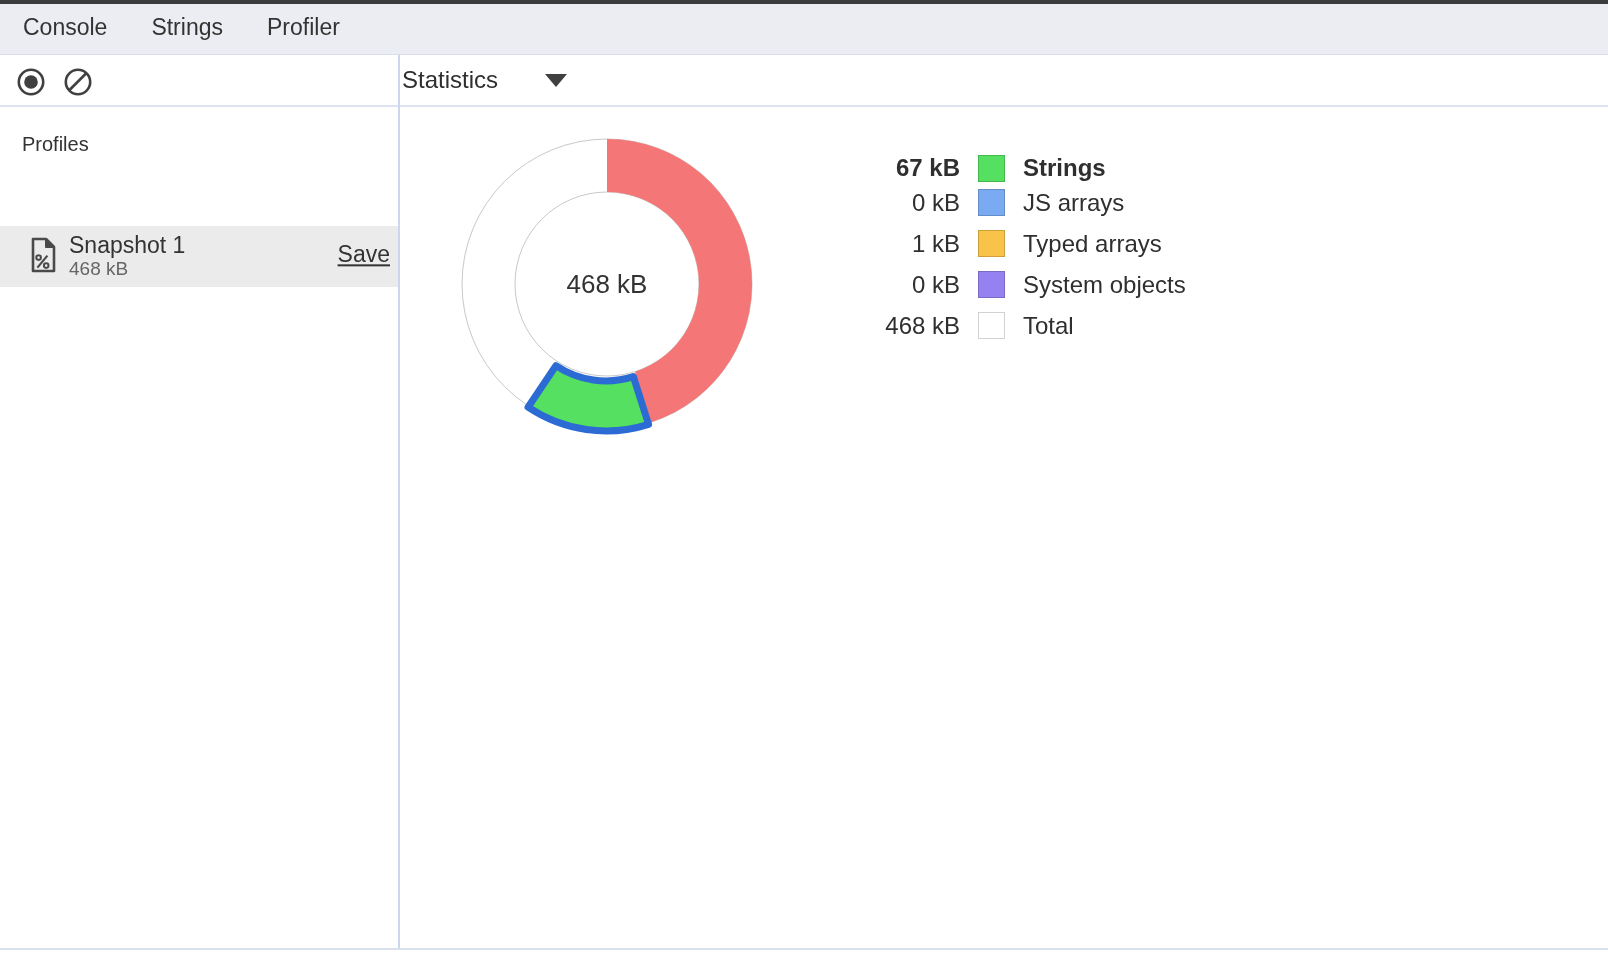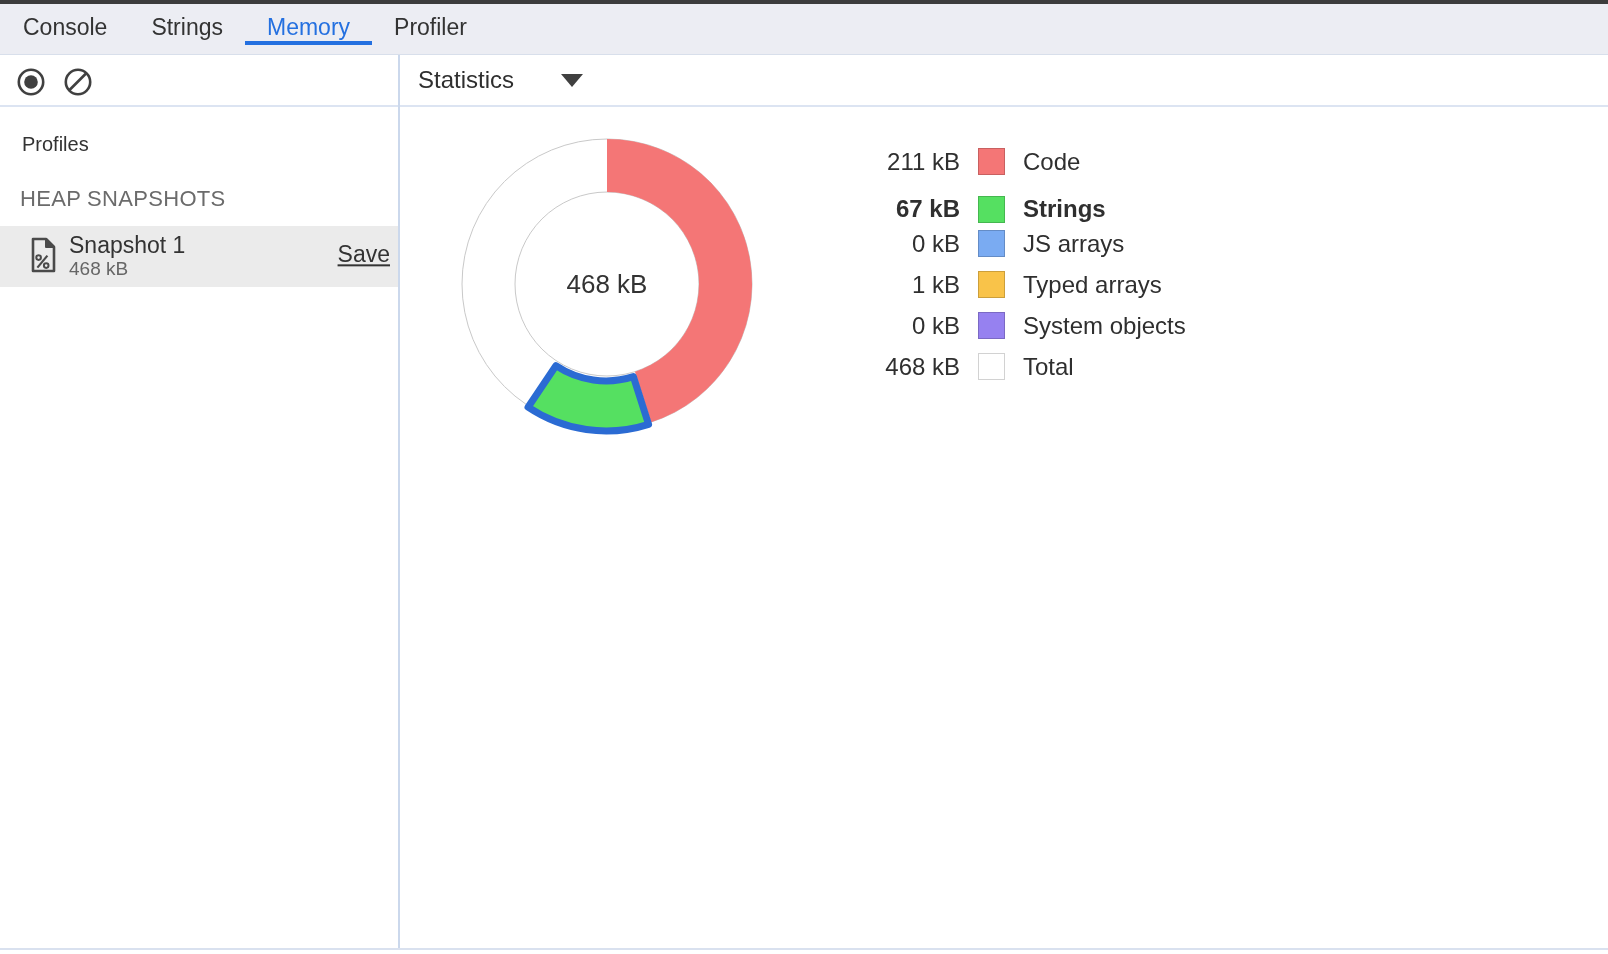--- a/index.html
+++ b/index.html
@@ -33,21 +33,21 @@
   
   .toolbar {
     position: absolute; top: 55px; left: 0; right: 0; height: 52px;
     background: #fff;
     border-bottom: 2px solid #dce4f2;
   }
   .icon-btn { position: absolute; top: 12px; width: 30px; height: 30px; }
   .record-btn { left: 16px; }
   .clear-btn { left: 63px; }
 
-  .stats-dropdown { position: absolute; left: 418px; top: 0; height: 50px; display: flex; align-items: center; }
+  .stats-dropdown { position: absolute; left: 402px; top: 0; height: 50px; display: flex; align-items: center; }
   .stats-label { font-size: 24px; color: #2f2f2f; }
   .caret-down {
     width: 0; height: 0; margin-left: 47px;
     border-left: 11px solid transparent;
     border-right: 11px solid transparent;
     border-top: 13px solid #404040;
   }
 
   
   .v-divider { position: absolute; left: 398px; top: 55px; width: 2px; height: 893px; background: #cbd8ec; }
@@ -91,21 +91,20 @@
   .bottom-line { position: absolute; top: 948px; left: 0; right: 0; height: 2px; background: #d9e1ef; }
 </style>
 </head>
 <body>
 
 <div class="top-strip"></div>
 
 <div class="tabbar">
   <div class="tab">Console</div>
   <div class="tab">Strings</div>
-  <div class="tab active">Memory</div>
   <div class="tab">Profiler</div>
 </div>
 
 <div class="toolbar">
   <div class="icon-btn record-btn">
     <svg width="30" height="30" viewBox="0 0 30 30">
       <circle cx="15" cy="15" r="12.2" fill="none" stroke="#404040" stroke-width="2.6"></circle>
       <circle cx="15" cy="15" r="6.8" fill="#404040"></circle>
     </svg>
   </div>
@@ -118,21 +117,20 @@
   <div class="stats-dropdown">
     <span class="stats-label">Statistics</span>
     <span class="caret-down"></span>
   </div>
 </div>
 
 <div class="v-divider"></div>
 
 <div class="sidebar">
   <div class="profiles-title">Profiles</div>
-  <div class="section-header">HEAP SNAPSHOTS</div>
   <div class="snapshot-row">
     <span class="snapshot-icon">
       <svg width="28" height="38" viewBox="0 0 28 38">
         <path d="M4 3 h13 l8 8 v24 h-21 z" fill="none" stroke="#4a4a4a" stroke-width="2.6" stroke-linejoin="round"></path>
         <path d="M17 3 v8 h8 z" fill="#4a4a4a" stroke="#4a4a4a" stroke-width="2" stroke-linejoin="round"></path>
         <circle cx="9.6" cy="21.6" r="2.3" fill="none" stroke="#4a4a4a" stroke-width="2"></circle>
         <circle cx="17.2" cy="29.6" r="2.3" fill="none" stroke="#4a4a4a" stroke-width="2"></circle>
         <line x1="18.4" y1="19.6" x2="8.4" y2="31.6" stroke="#4a4a4a" stroke-width="2.2"></line>
       </svg>
     </span>
@@ -146,25 +144,20 @@
 
 <div class="main">
   <svg id="donut" width="380" height="370" viewBox="0 0 380 370">
       <circle cx="190" cy="180" r="145" fill="none" stroke="#c9c9c9" stroke-width="1"></circle>
       <circle cx="190" cy="180" r="92" fill="none" stroke="#c9c9c9" stroke-width="1"></circle>
       <path d="M 190 35 A 145 145 0 0 1 234.06624784826576 318.1418321891498 L 217.9592744968307 267.6486107682881 A 92 92 0 0 0 190 88 Z" fill="#f47676"></path>
       <path d="M 231.5632047676989 320.30888303007964 A 140 140 0 0 1 111.04140744160281 303.2056139504498 L 138.8896486079248 261.6788097880492 A 90 90 0 0 0 216.36794688898658 272.673768482097 Z" fill="#55e061" stroke="#2b6bd3" stroke-width="7" stroke-linejoin="round"></path>
       <text x="190" y="189" text-anchor="middle" font-size="26" fill="#333">468 kB</text>
     </svg>
   <div id="legend">
-      <div class="legend-row">
-        <span class="legend-value">211 kB</span>
-        <span class="legend-swatch" style="background: rgb(244, 118, 118);"></span>
-        <span class="legend-label">Code</span>
-      </div>
       <div class="legend-row bold">
         <span class="legend-value">67 kB</span>
         <span class="legend-swatch" style="background: rgb(85, 224, 97);"></span>
         <span class="legend-label">Strings</span>
       </div>
       <div class="legend-row">
         <span class="legend-value">0 kB</span>
         <span class="legend-swatch" style="background: rgb(122, 171, 242);"></span>
         <span class="legend-label">JS arrays</span>
       </div>

